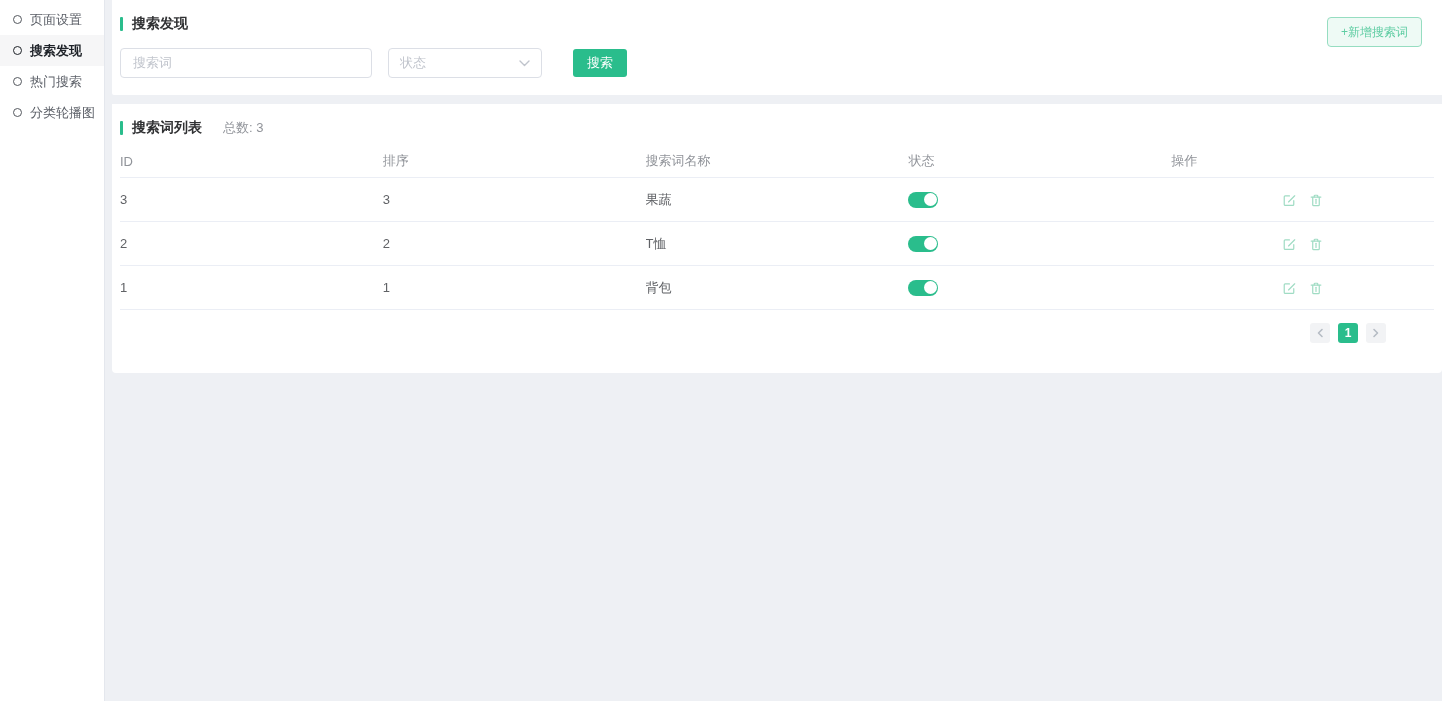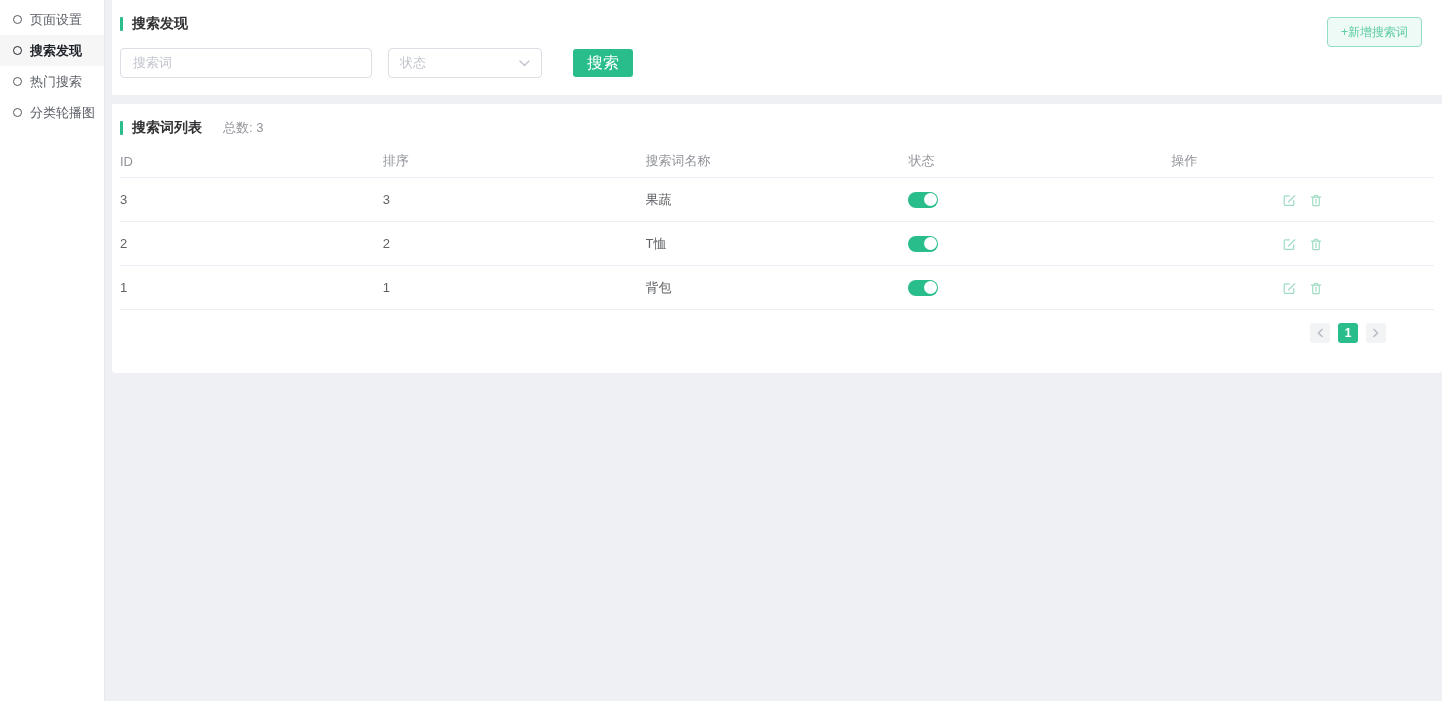--- a/index.html
+++ b/index.html
@@ -51,21 +51,21 @@
   }
   .keyword-input::placeholder { color: #c0c4cc; }
   .select-box {
     width: 154px; height: 30px; border: 1px solid #dcdfe6; border-radius: 4px;
     margin-left: 16px; display: flex; align-items: center; justify-content: space-between;
     padding: 0 11px; font-size: 13px; color: #c0c4cc; cursor: pointer; background: #fff;
   }
   .btn-primary {
     margin-left: 31px; min-width: 52px; height: 28px; padding: 0 14px;
     background: #2abd8c; color: #ffffff; border: none; border-radius: 3px;
-    font-size: 16px; cursor: pointer; font-family: inherit;
+    font-size: 13px; cursor: pointer; font-family: inherit;
   }
   .add-btn {
     position: absolute; top: 17px; right: 20px; height: 30px; padding: 0 13px;
     background: #eefaf5; border: 1px solid #96ddc1; color: #5fcda3;
     border-radius: 4px; font-size: 12px; cursor: pointer; font-family: inherit;
   }
 
   
   .panel-list { margin-top: 9px; padding: 15px 8px 16px 8px; border-radius: 0 0 4px 4px; }
   .table { margin-top: 8px; }

